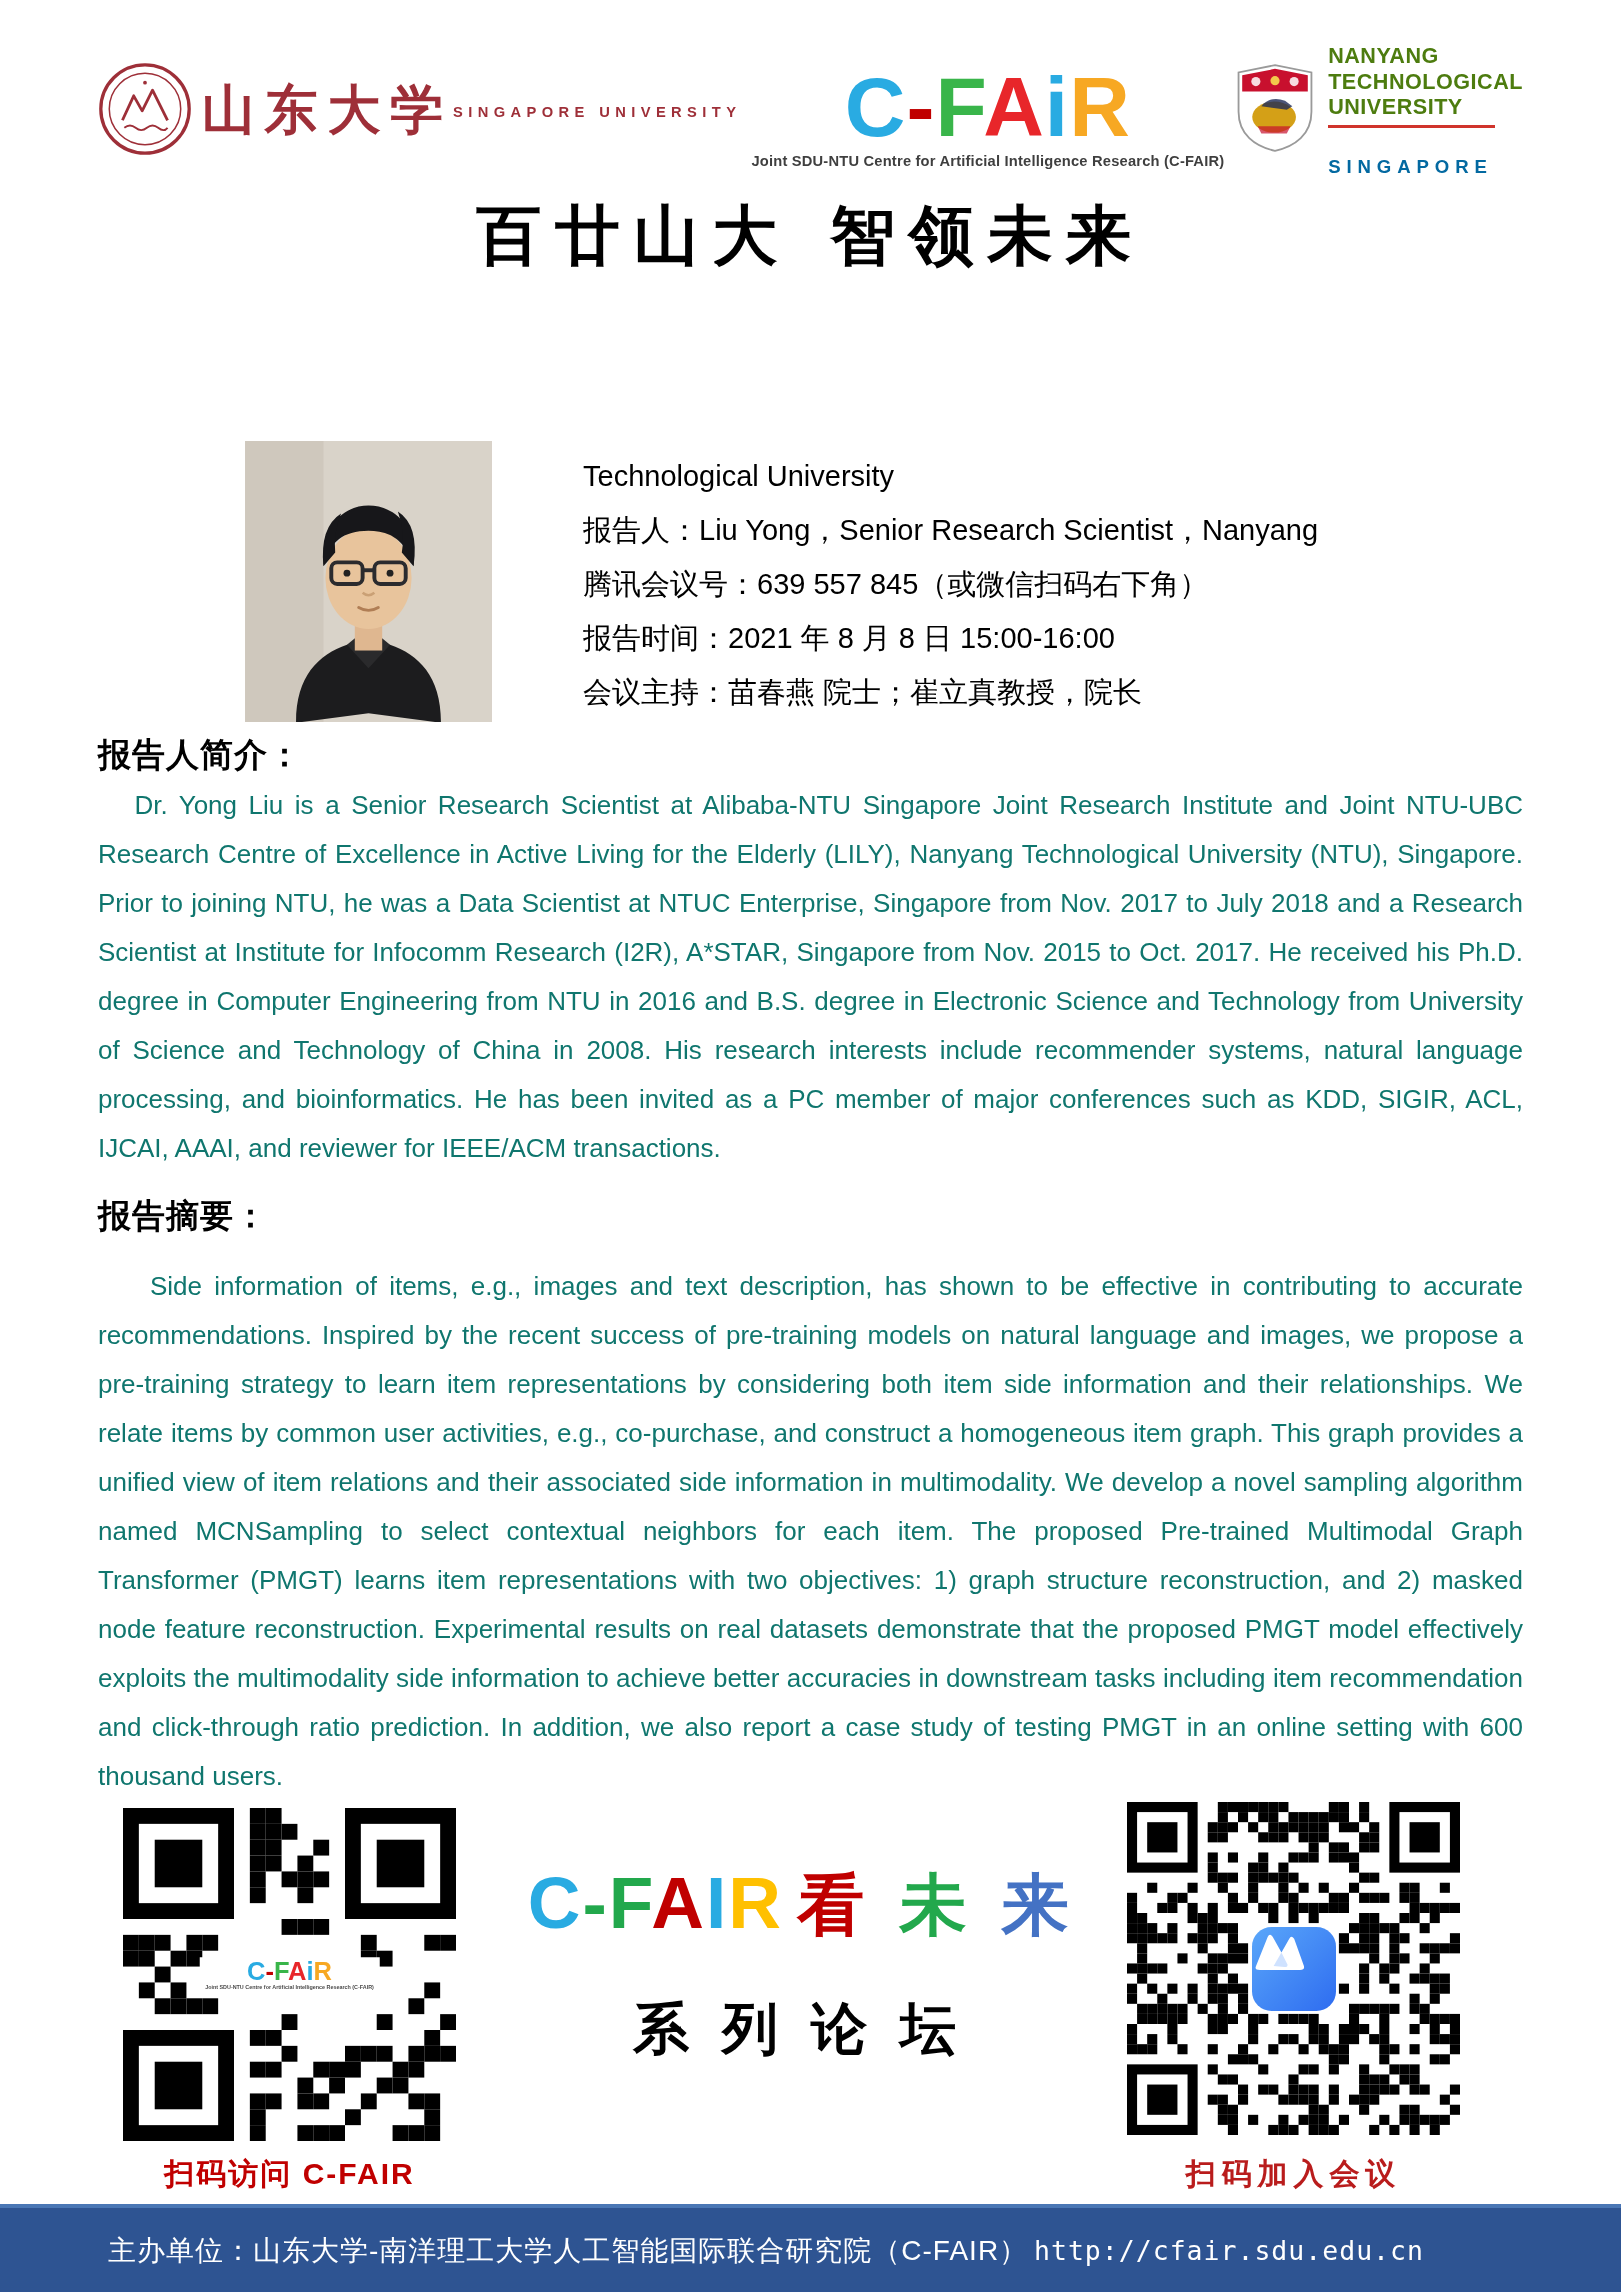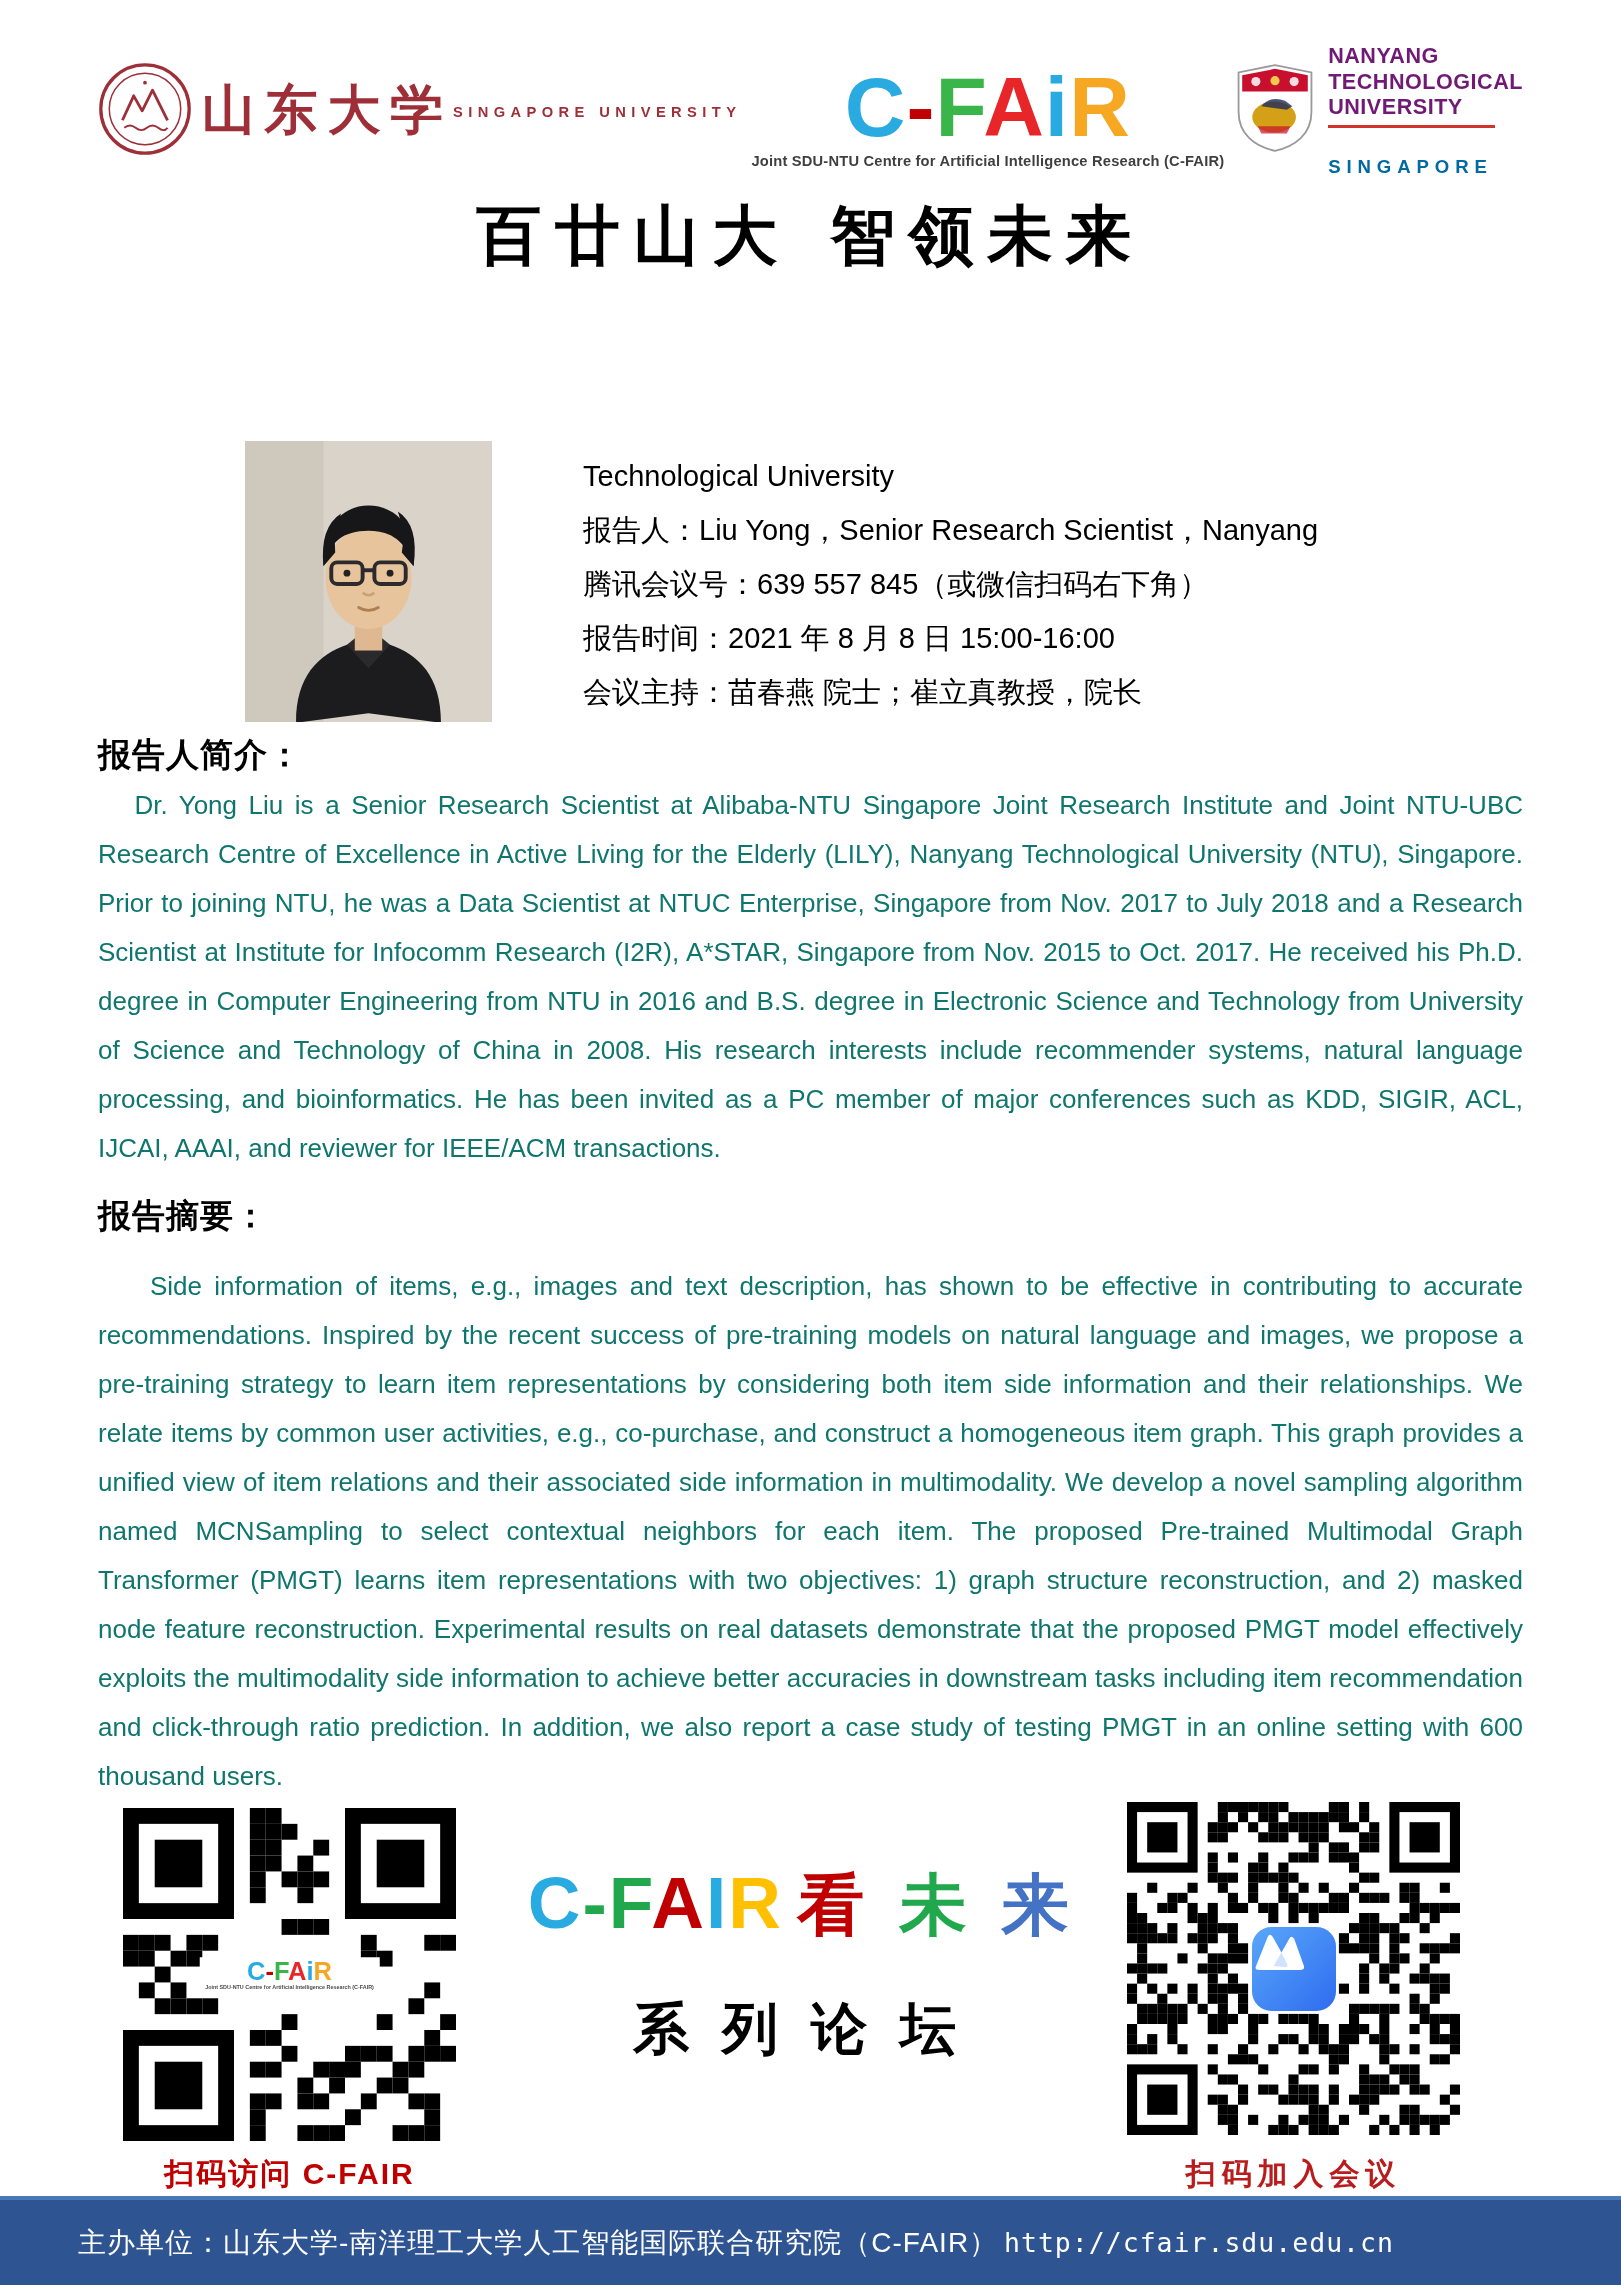--- a/index.html
+++ b/index.html
@@ -14,21 +14,21 @@
            display:flex; justify-content:space-between; align-items:center; }
   .sdu { display:flex; align-items:center; gap:9.8px; color:#9E2F38; }
   .sdu-text { display:flex; flex-direction:row; align-items:center; }
   .sdu-cn { font-family:"Liberation Serif", serif; font-weight:bold; font-size:53px; letter-spacing:9.8px; white-space:nowrap; }
   .sdu-en { font-size:14.7px; font-weight:bold; letter-spacing:5.4px; margin-top:2px; }
   .cfair-logo { display:flex; flex-direction:column; align-items:center; margin-top:13.7px; }
   .cfair-letters span { font-size:84px; font-weight:bold; line-height:1; letter-spacing:1px; }
   .cfair-tagline { font-size:14.7px; font-weight:bold; color:#3f3f3f; margin-top:3.9px; letter-spacing:0.2px; }
   .ntu { display:flex; align-items:center; gap:11.8px; }
   .ntu-text { display:flex; flex-direction:column; }
-  .ntu-line { color:#701a75; font-weight:bold; font-size:21.6px; line-height:1.18; letter-spacing:0.5px; }
+  .ntu-line { color:#4d7c0f; font-weight:bold; font-size:21.6px; line-height:1.18; letter-spacing:0.5px; }
   .ntu-rule { height:2.9px; background:#D0342C; margin:4.9px 0 3.9px 0; width:167px; }
   .ntu-country { color:#0369a1; font-weight:bold; font-size:18.6px; letter-spacing:5.9px;margin-top:24px; }
   
   .slogan { position:absolute; top:192px; left:0; width:100%; text-align:center;
             font-family:"Liberation Serif", serif; font-weight:bold; font-size:65px; letter-spacing:13.7px; }
   .slogan .gap { display:inline-block; width:39px; }
   .title { position:absolute; top:290px; left:88px; right:88px; text-align:center;
            font-size:45px; line-height:1.42; font-weight:400; }
   
   .photo { position:absolute; left:245px; top:441px; width:247px; height:281px; background:#d8d2c8; }
@@ -58,23 +58,23 @@
   #qr-left-caption  { left:123px; }
   #qr-right-caption { left:1127px; font-family:"Liberation Serif", serif; letter-spacing:5.9px; }
   
   .banner { position:absolute; left:495px; width:632px; text-align:center; }
   #banner-1 { top:1860px; }
   #banner-1 .lat span { font-size:73px; font-weight:bold; letter-spacing:2px; }
   #banner-1 .cjk span { font-family:"Liberation Serif", serif; font-size:67px; font-weight:bold; letter-spacing:25.5px; margin-left:9.8px; }
   #banner-2 { top:1992px; font-family:"Liberation Serif", serif; font-weight:bold;
               font-size:56px; letter-spacing:33px; }
   
-  .footer { position:absolute; left:0; right:0; bottom:8px; height:89px;
+  .footer { position:absolute; left:0; right:0; bottom:0; height:89px;
             border-top:4.9px solid #4A77B5; display:flex; align-items:center;
-            padding-left:78px; color:#fff; font-size:28px; letter-spacing:1px;margin-top:37px; }
+            padding-left:108px; color:#fff; font-size:28px; letter-spacing:1px;margin-top:37px; }
   .footer .url { font-family:"DejaVu Sans Mono", monospace; font-size:26.5px; color:#fff; text-decoration:none; margin-left:5.9px; }
 </style>
 </head>
 <body>
 
 <div class="page">
 
   <div class="logos">
     <div class="sdu">
       <span>

